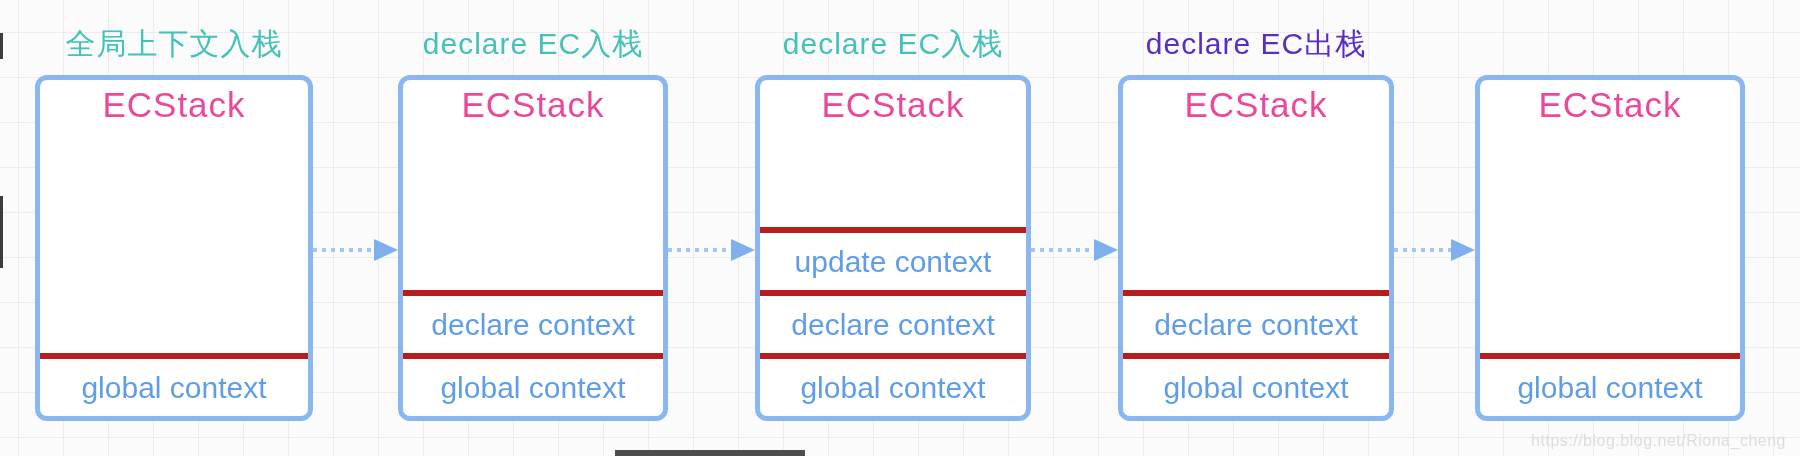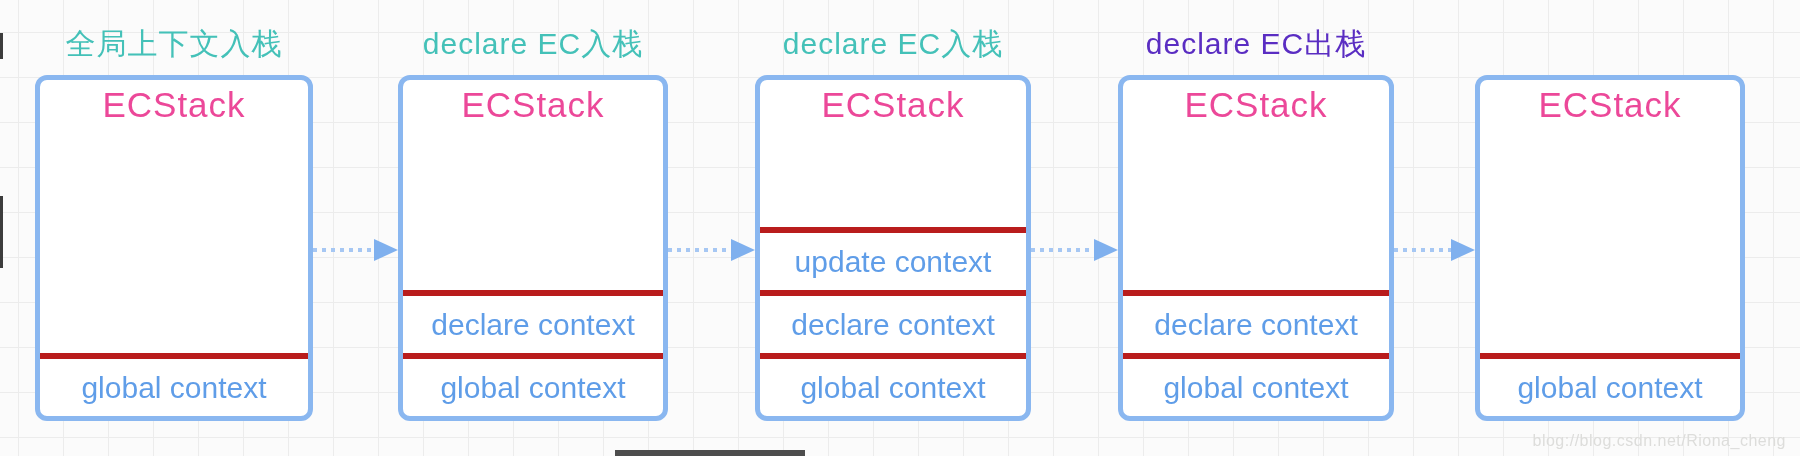--- a/index.html
+++ b/index.html
@@ -137,19 +137,19 @@
   </div>
 
   <section class="panel" style="left:1475px;width:270px;">
     <div class="box">
       <div class="stack-label">ECStack</div>
       <div class="spacer"></div>
       <div class="row">global context</div>
     </div>
   </section>
 
-  <div class="watermark">blog://blog.csdn.net/Riona_cheng</div>
+  <div class="watermark">https://blog.blog.net/Riona_cheng</div>
 
   <div class="artifact artifact-left-1"></div>
   <div class="artifact artifact-left-2"></div>
   <div class="artifact artifact-bottom"></div>
 
 </div>
 
 </body></html>

